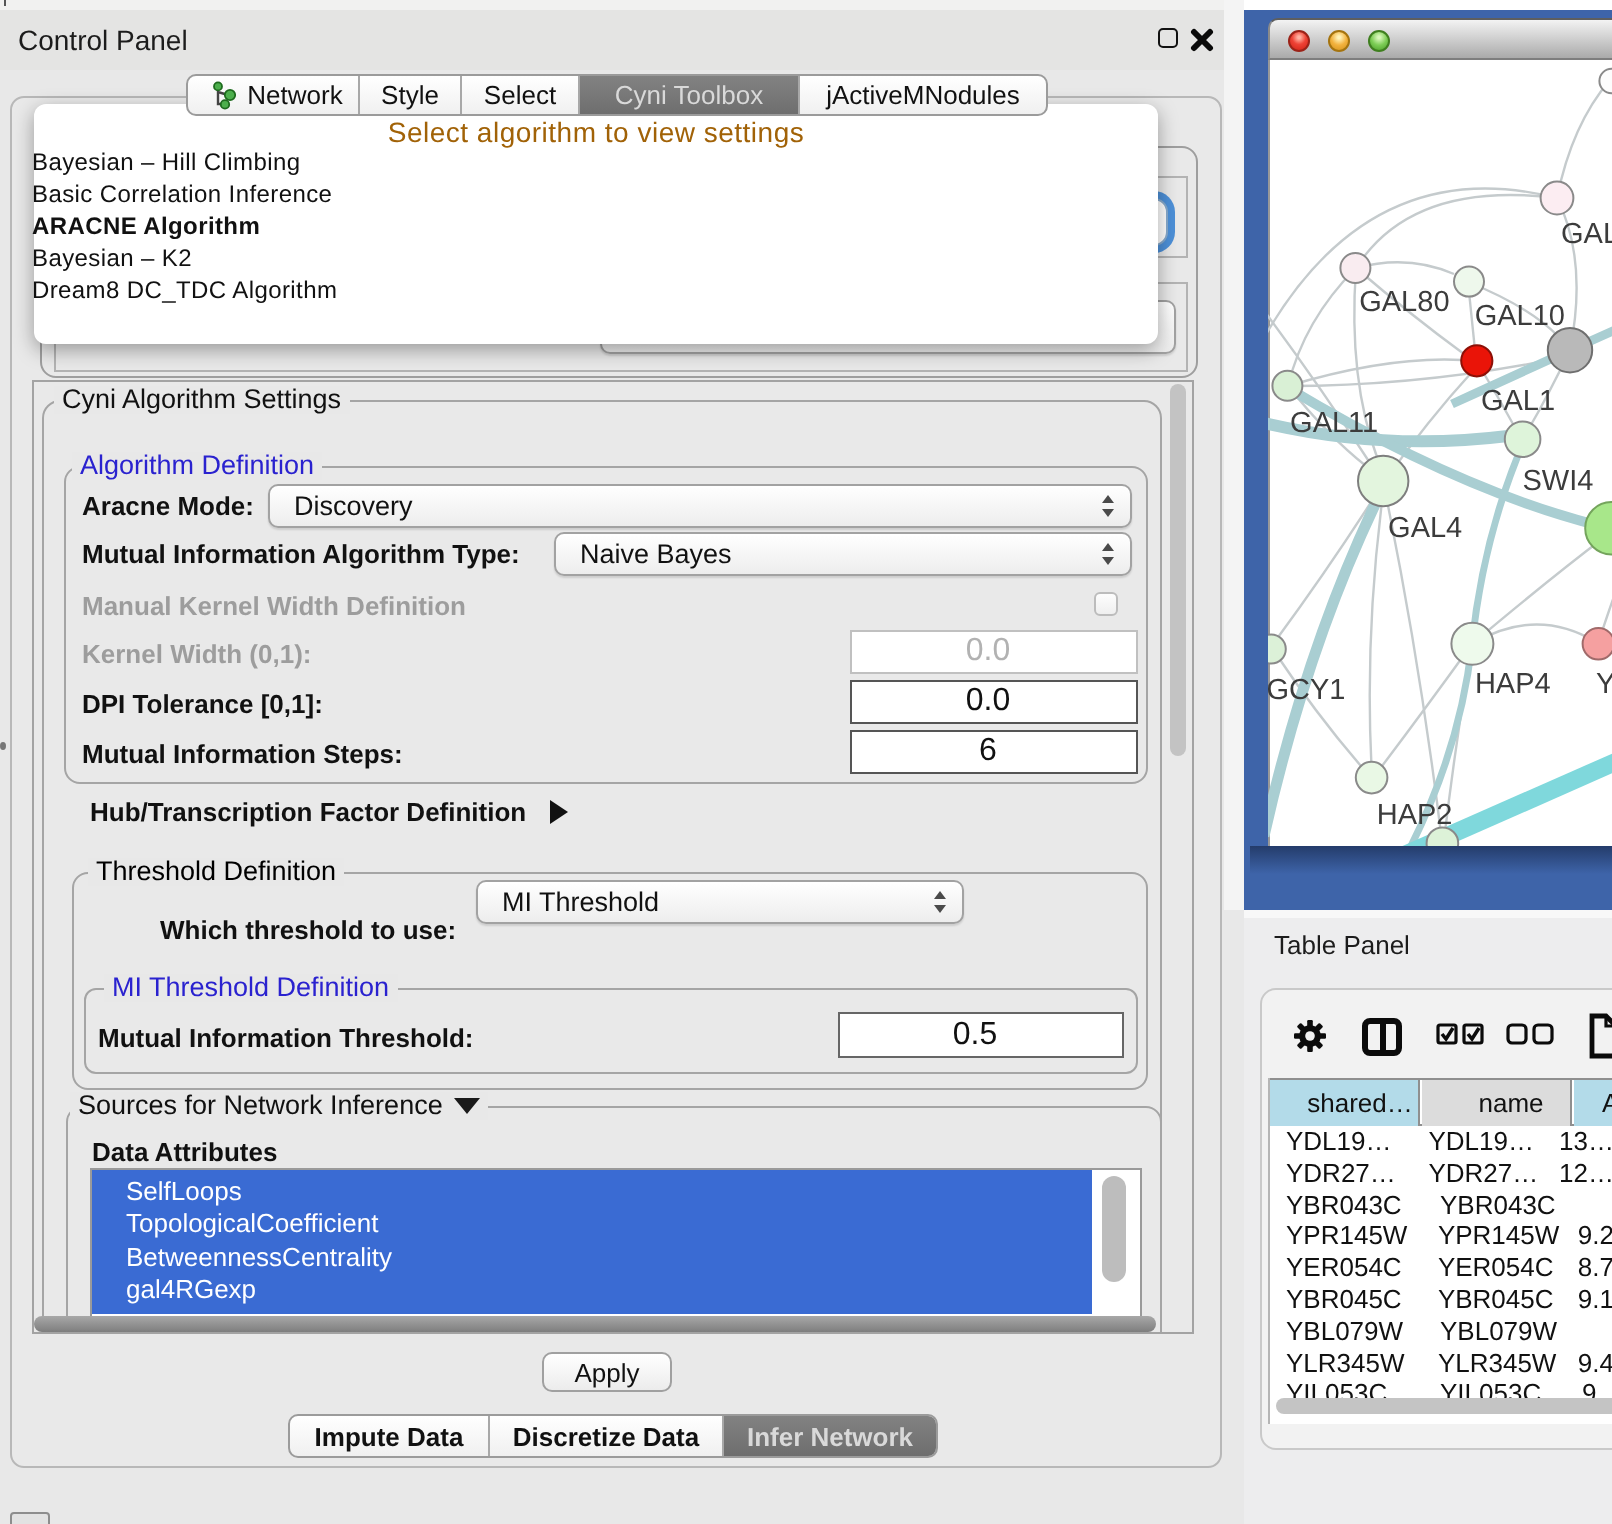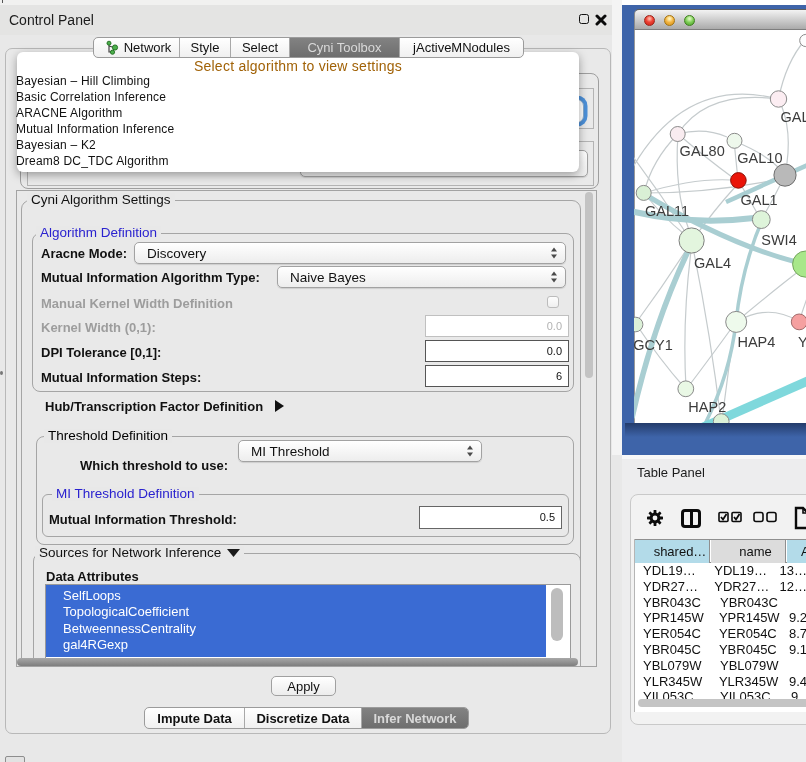--- a/index.html
+++ b/index.html
@@ -5,21 +5,21 @@
 body{font-family:"Liberation Sans",sans-serif;background:#e8e8e8;position:relative;font-size:13px;color:#111}
 .abs{position:absolute}
 .grp{position:absolute;border:1px solid #a5a5a5;border-radius:8px}
 .gtitle{position:absolute;transform:translateY(-50%);background:#e8e8e8;padding:0 4px;font-size:13.5px;white-space:nowrap;line-height:14px}
 .lbl{position:absolute;font-weight:bold;font-size:13px;white-space:nowrap;transform:translateY(-50%)}
 .combo{position:absolute;border:1px solid #a2a2a2;border-radius:5px;background:linear-gradient(#ffffff,#ededed);box-shadow:inset 0 1px 0 #fff,0 1px 1px rgba(0,0,0,0.12);font-size:13.5px}
 .combo span{position:absolute;left:12px;top:50%;transform:translateY(-50%);white-space:nowrap}
 .steppers{position:absolute;right:7px;top:50%;transform:translateY(-50%);width:7px;height:11px}
 .arr-u{position:absolute;left:0;top:0;width:0;height:0;border-left:3.5px solid transparent;border-right:3.5px solid transparent;border-bottom:4.5px solid #4a4a4a}
 .arr-d{position:absolute;left:0;bottom:0;width:0;height:0;border-left:3.5px solid transparent;border-right:3.5px solid transparent;border-top:4.5px solid #4a4a4a}
-.inp{position:absolute;background:#fff;font-size:11px;text-align:right;padding-right:6px;line-height:20px}
+.inp{position:absolute;background:#fff;font-size:16px;text-align:center;padding-right:6px;line-height:20px}
 .seg{position:absolute;display:flex;border:1px solid #9b9b9b;border-radius:5px;background:linear-gradient(#ffffff,#f0f0f0);overflow:hidden}
 .seg div{display:flex;align-items:center;justify-content:center;font-size:13px;border-right:1px solid #a8a8a8;white-space:nowrap}
 .seg div:last-child{border-right:none}
 .seg .sel{background:linear-gradient(#828282,#6e6e6e);color:#d9d9d9}
 .ditem{font-size:12px;letter-spacing:0.2px;height:16px;line-height:16px;padding-left:0;margin-left:-1px;white-space:nowrap}
 </style></head>
 <body>
 
 <div class="abs" style="left:0;top:0;width:612px;height:5px;background:#f1f1f0"></div>
 <div class="abs" style="left:2px;top:0;width:1px;height:3px;background:#555"></div>
@@ -59,22 +59,21 @@
 <div style="width:51px">Style</div>
 <div style="width:59px">Select</div>
 <div class="sel" style="width:110px">Cyni Toolbox</div>
 <div style="width:123px">jActiveMNodules</div>
 </div>
 
 <div class="abs" style="left:17px;top:52px;width:562px;height:120px;background:#fff;border-radius:6px;box-shadow:0 3px 10px rgba(0,0,0,0.35);z-index:5">
 <div style="height:21px;padding-top:7px;line-height:14px;text-align:center;color:#a16207;font-size:14px;letter-spacing:0.25px">Select algorithm to view settings</div>
 <div class="ditem">Bayesian – Hill Climbing</div>
 <div class="ditem">Basic Correlation Inference</div>
-<div class="ditem" style="font-weight:normal">ARACNE Algorithm</div>
-<div class="ditem">Mutual Information Inference</div>
+<div class="ditem" style="font-weight:bold">ARACNE Algorithm</div>
 <div class="ditem">Bayesian – K2</div>
 <div class="ditem">Dream8 DC_TDC Algorithm</div>
 </div>
 
 <div class="abs" style="left:16px;top:190px;width:581px;height:477px;border:1px solid #a3a3a3;overflow:hidden;background:#e9e9e9">
   <div class="grp" style="left:4px;top:9px;width:560px;height:600px;border-radius:9px"></div>
   <div class="gtitle" style="left:10px;top:9px;color:#111">Cyni Algorithm Settings</div>
   <div class="grp" style="left:15px;top:42px;width:542px;height:159px"></div>
   <div class="gtitle" style="left:19px;top:42px;color:#2a22cf">Algorithm Definition</div>
   <div class="lbl" style="left:24px;top:62px">Aracne Mode:</div>

